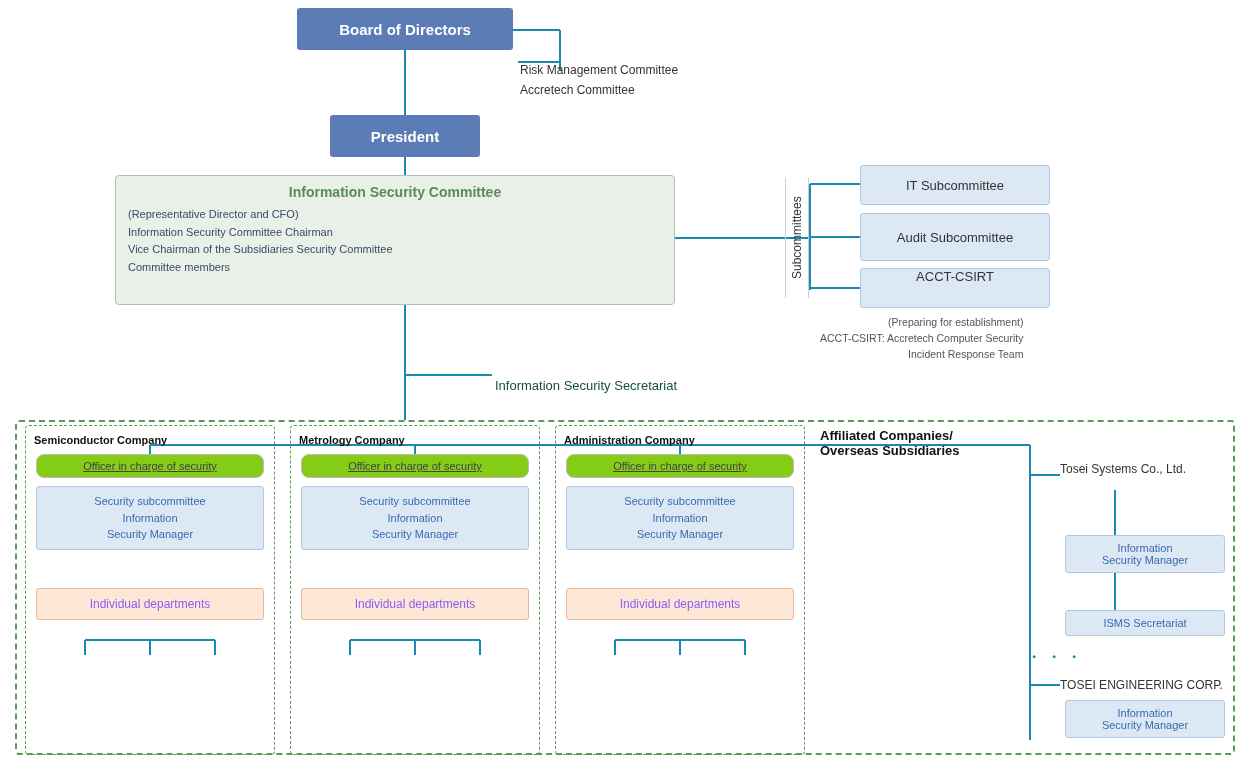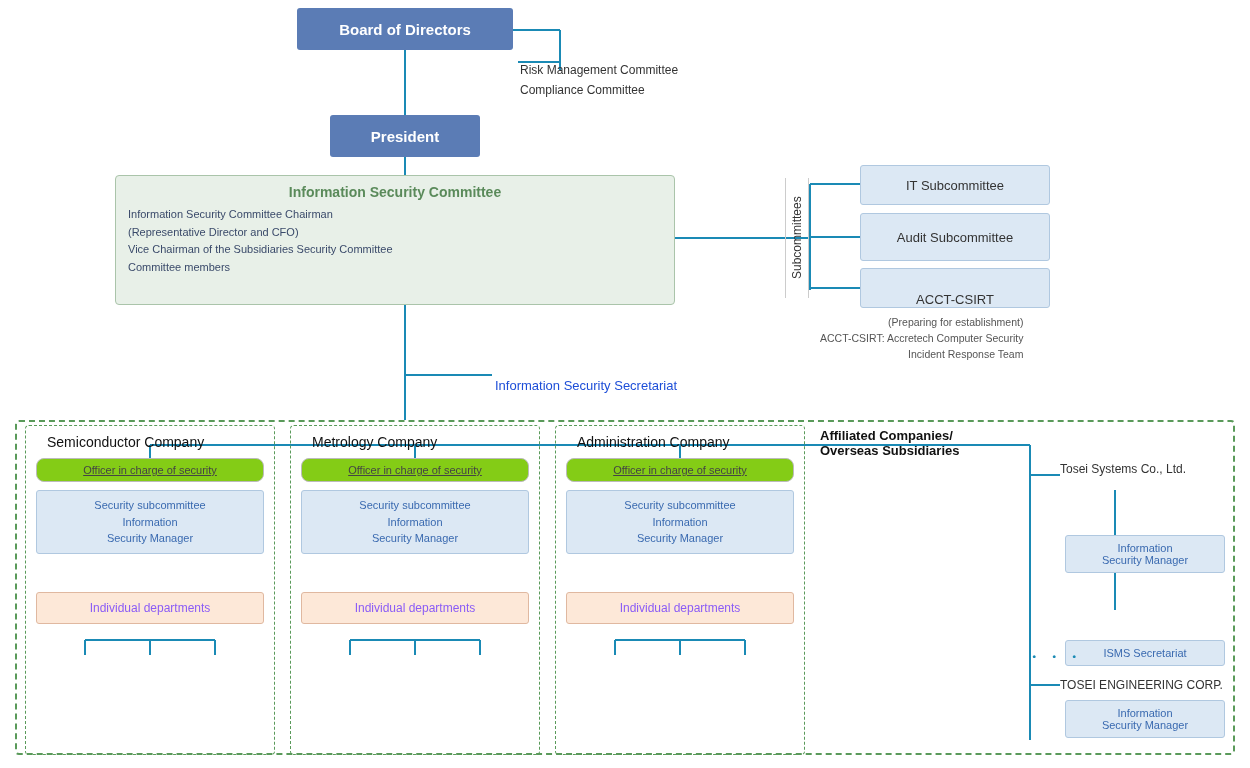--- a/index.html
+++ b/index.html
@@ -115,21 +115,21 @@
     .box-acct-sub {
       position: absolute;
       left: 860px;
       top: 268px;
       width: 190px;
       height: 40px;
       background: #dce8f4;
       border: 1px solid #b0c8e0;
       border-radius: 3px;
       display: flex;
-      align-items: flex-end;
+      align-items: flex-start;
       justify-content: center;
       font-size: 13px;
       color: #333;
     }
 
     .acct-note {
       position: absolute;
       left: 820px;
       top: 315px;
       font-size: 10.5px;
@@ -137,41 +137,40 @@
       line-height: 1.5;
       text-align: right;
     }
 
     
     .secretariat-label {
       position: absolute;
       left: 495px;
       top: 378px;
       font-size: 13px;
-      color: #1d4ed8;
+      color: #14532d;
     }
 
     
     .bottom-dashed {
       position: absolute;
       left: 15px;
       top: 420px;
       width: 1220px;
       height: 335px;
       border: 2px dashed #5a9a5a;
       border-radius: 4px;
     }
 
     .company-title {
-      font-weight: normal;
-      font-size: 14px;
+      font-weight: bold;
+      font-size: 11px;
       color: #111;
       margin-bottom: 8px;
       padding: 8px 8px 0 8px;
-      margin-left: 13px;
     }
 
     .box-officer {
       margin: 0 10px;
       background: #84cc16;
       border: 1px solid #bbb;
       border-radius: 8px;
       padding: 5px 8px;
       font-size: 11px;
       color: #444;
@@ -295,32 +294,32 @@
 
     <line x1="1115" y1="570" x2="1115" y2="610" stroke="#1a8ab5" stroke-width="2"></line>
   </svg>
 
   <div class="box-board">
     <span>Board of Directors</span>
   </div>
 
   <div class="risk-compliance">
     <div>Risk Management Committee</div>
-    <div>Compliance Committee</div>
+    <div>Accretech Committee</div>
   </div>
 
   <div class="box-president">
     <span>President</span>
   </div>
 
   <div class="box-isc">
     <div class="box-isc-title">Information Security Committee</div>
     <div class="box-isc-text">
+      <div>(Representative Director and CFO)</div>
       <div>Information Security Committee Chairman</div>
-      <div>(Representative Director and CFO)</div>
       <div>Vice Chairman of the Subsidiaries Security Committee</div>
       <div>Committee members</div>
     </div>
   </div>
 
   <div style="position:absolute; left:785px; top:178px; writing-mode:vertical-rl; transform:rotate(180deg); font-size:12px; color:#333; height:120px; display:flex; align-items:center; justify-content:center; border-left:1px solid #ccc; border-right:1px solid #ccc; padding:0 4px;">Subcommittees</div>
 
   <div class="box-it-sub">
     <span>IT Subcommittee</span>
   </div>
@@ -379,21 +378,21 @@
   <div style="position:absolute; left:820px; top:428px;">
     <div style="font-weight:bold; font-size:13px; color:#111; margin-bottom:8px;">Affiliated Companies/<br>Overseas Subsidiaries</div>
   </div>
 
   <div style="position:absolute; left:1060px; top:462px; font-size:12px; color:#333;">Tosei Systems Co., Ltd.</div>
 
   <div style="position:absolute; left:1065px; top:535px; width:160px; background:#dce8f4; border:1px solid #b0c8e0; border-radius:3px; padding:6px 8px; font-size:11px; color:#3a6ab0; text-align:center;">
     <span>Information<br>Security Manager</span>
   </div>
 
-  <div style="position:absolute; left:1065px; top:640px; width:160px; background:#dce8f4; border:1px solid #b0c8e0; border-radius:3px; padding:6px 8px; font-size:11px; color:#3a6ab0; text-align:center;">
+  <div style="position:absolute; left:1065px; top:610px; width:160px; background:#dce8f4; border:1px solid #b0c8e0; border-radius:3px; padding:6px 8px; font-size:11px; color:#3a6ab0; text-align:center;">
     <span>ISMS Secretariat</span>
   </div>
 
   <div style="position:absolute; left:1025px; top:645px; font-size:18px; color:#1a8ab5; letter-spacing:2px;">・・・</div>
 
   <div style="position:absolute; left:1060px; top:678px; font-size:12px; color:#333;">TOSEI ENGINEERING CORP.</div>
 
   <div style="position:absolute; left:1065px; top:700px; width:160px; background:#dce8f4; border:1px solid #b0c8e0; border-radius:3px; padding:6px 8px; font-size:11px; color:#3a6ab0; text-align:center;">
     <span>Information<br>Security Manager</span>
   </div>

